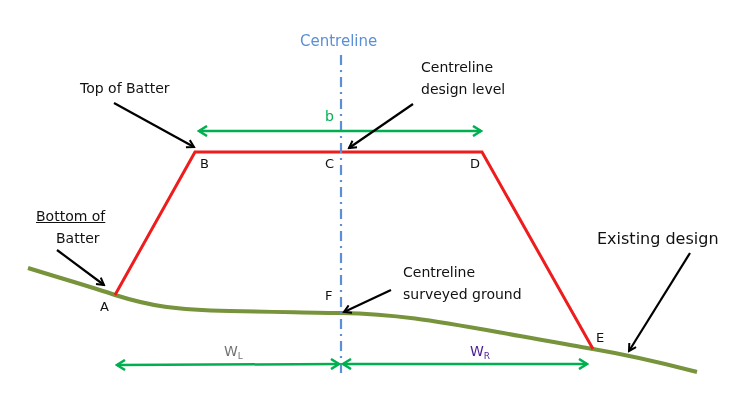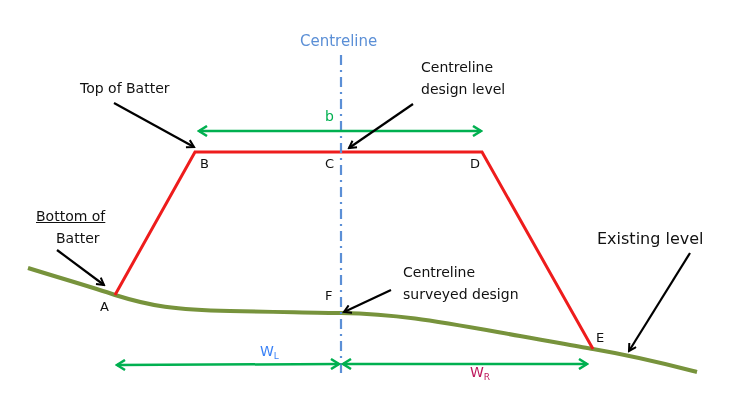--- a/index.html
+++ b/index.html
@@ -49,23 +49,23 @@
 <div class="cl" style="left:300px; top:32px; color:#5b8fd6;">Centreline</div>
 
 <div class="pt" style="left:100px; top:299px;">A</div>
 <div class="pt" style="left:200px; top:156px;">B</div>
 <div class="pt" style="left:325px; top:156px;">C</div>
 <div class="pt" style="left:470px; top:156px;">D</div>
 <div class="pt" style="left:596px; top:330px;">E</div>
 <div class="pt" style="left:325px; top:288px;">F</div>
 
 <div class="dim" style="left:325px; top:108px; color:#00b050;">b</div>
-<div class="dim" style="left:224px; top:343px; color:#3b82f6;margin-left:36px;"><span>W</span><sub>L</sub></div>
-<div class="dim" style="left:470px; top:343px; color:#be185d;margin-top:21px;"><span>W</span><sub>R</sub></div>
+<div class="dim" style="left:224px; top:343px; color:#737373;"><span>W</span><sub>L</sub></div>
+<div class="dim" style="left:470px; top:343px; color:#4c1d95;"><span>W</span><sub>R</sub></div>
 
 <div class="lbl" style="left:80px; top:78px;">Top of Batter</div>
 <div class="lbl" style="left:36px; top:206px;text-decoration:underline;">Bottom of</div>
 <div class="lbl" style="left:36px; top:228px;margin-left:20px;">Batter</div>
 <div class="lbl" style="left:421px; top:57px;">Centreline</div>
 <div class="lbl" style="left:421px; top:79px;">design level</div>
 <div class="lbl" style="left:403px; top:262px;">Centreline</div>
-<div class="lbl" style="left:403px; top:284px;">surveyed design</div>
-<div class="lbl" style="left:597px; top:228px; font-size:16px;">Existing level</div>
+<div class="lbl" style="left:403px; top:284px;">surveyed ground</div>
+<div class="lbl" style="left:597px; top:228px; font-size:16px;">Existing design</div>
 
 </body></html>

